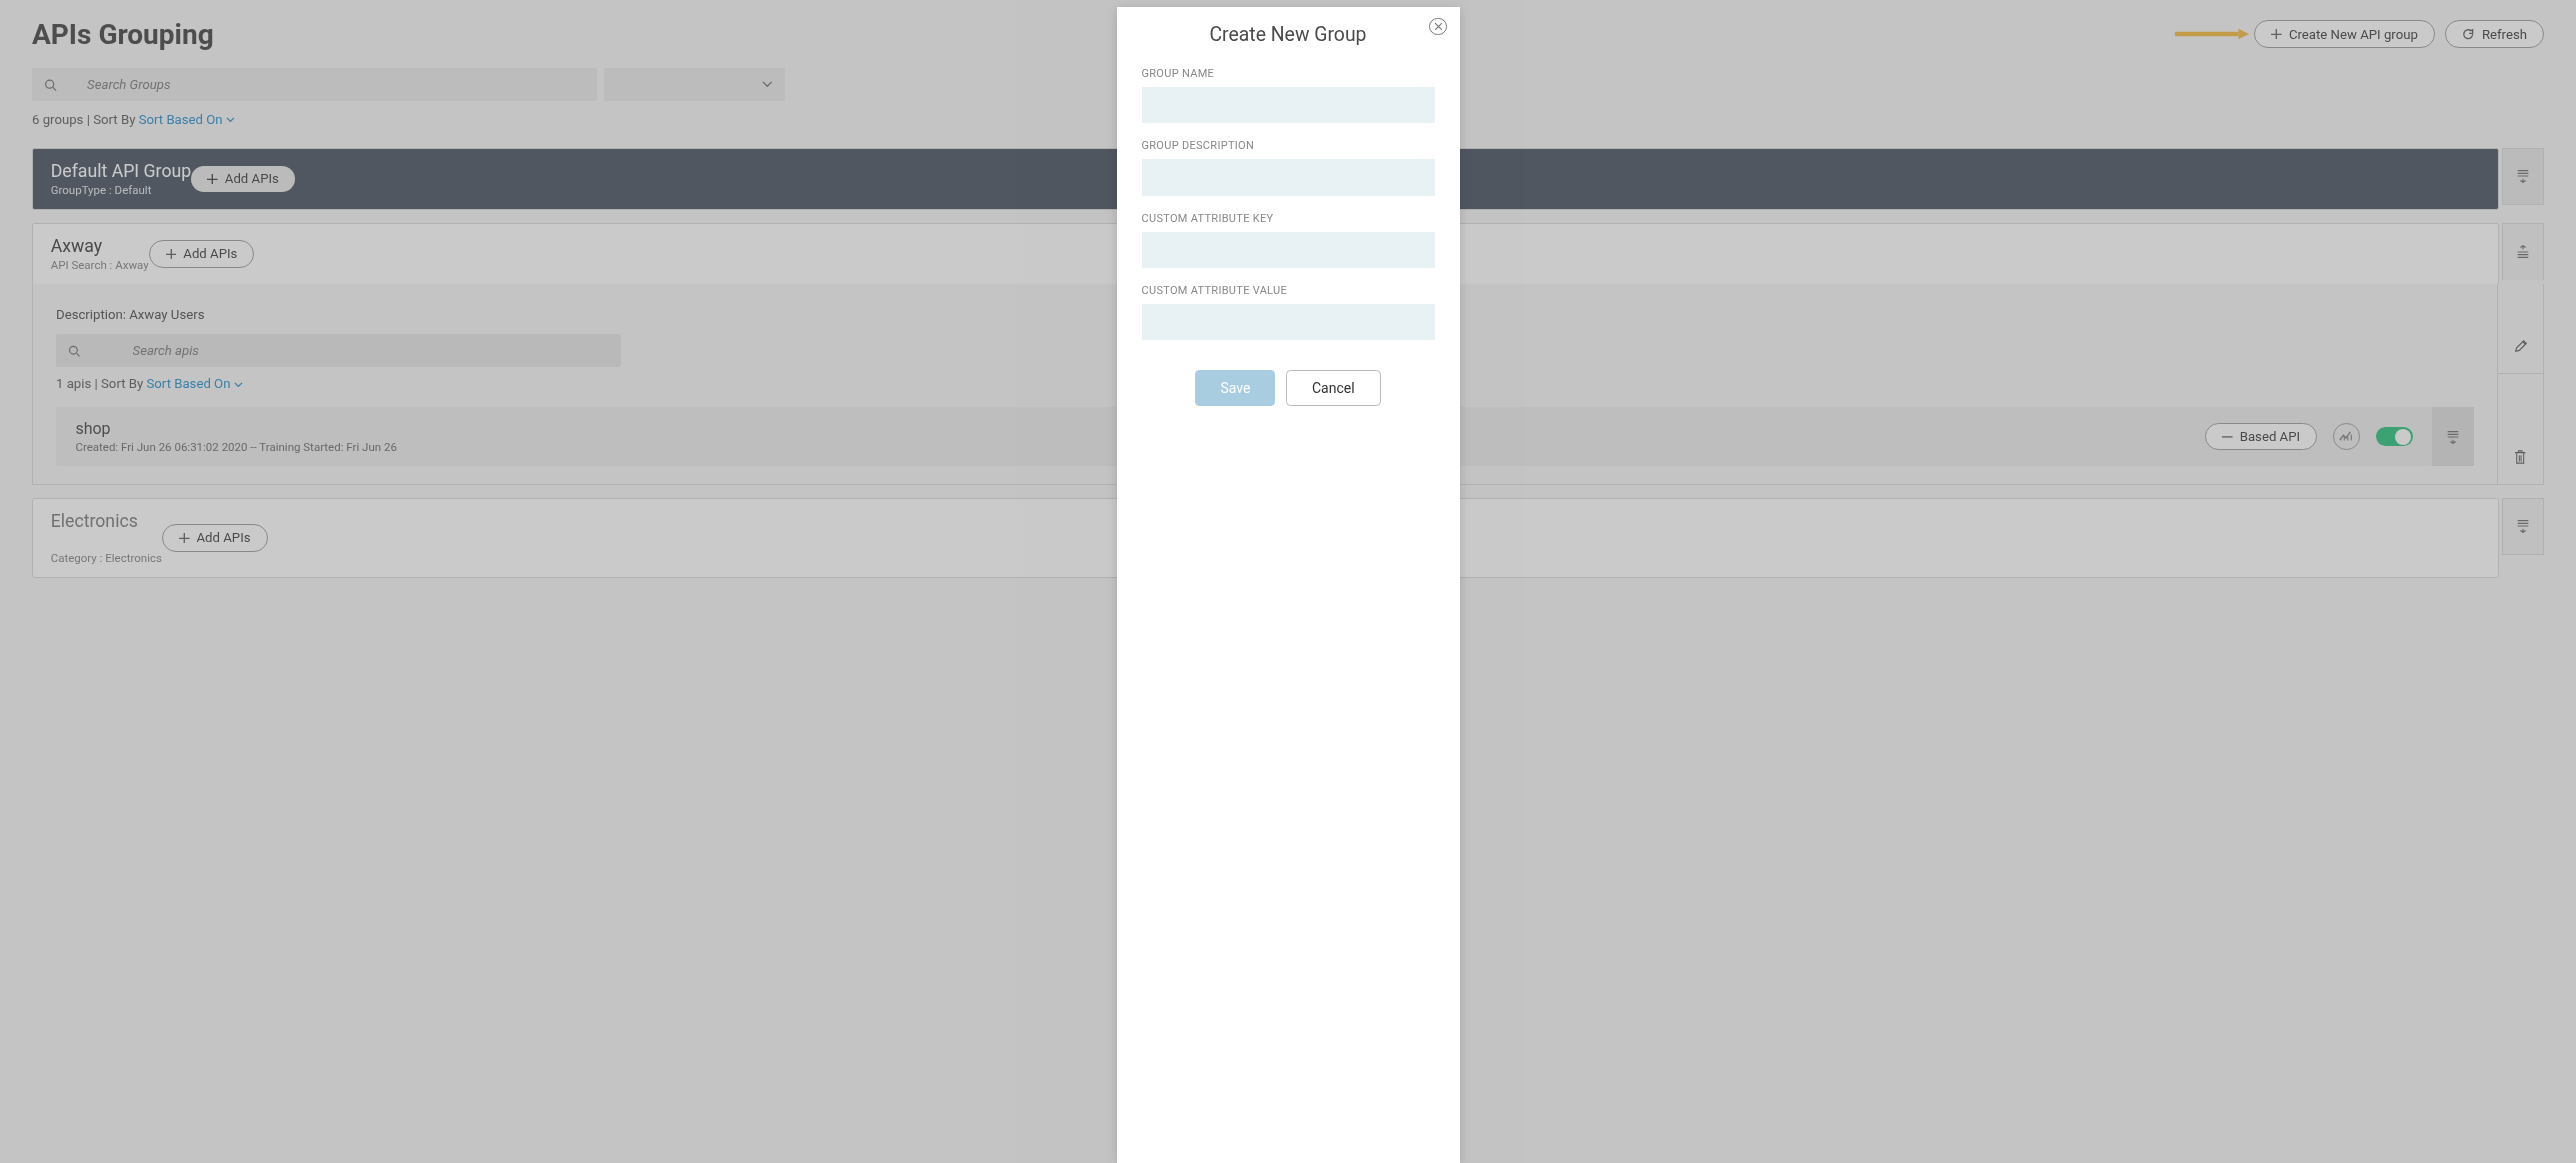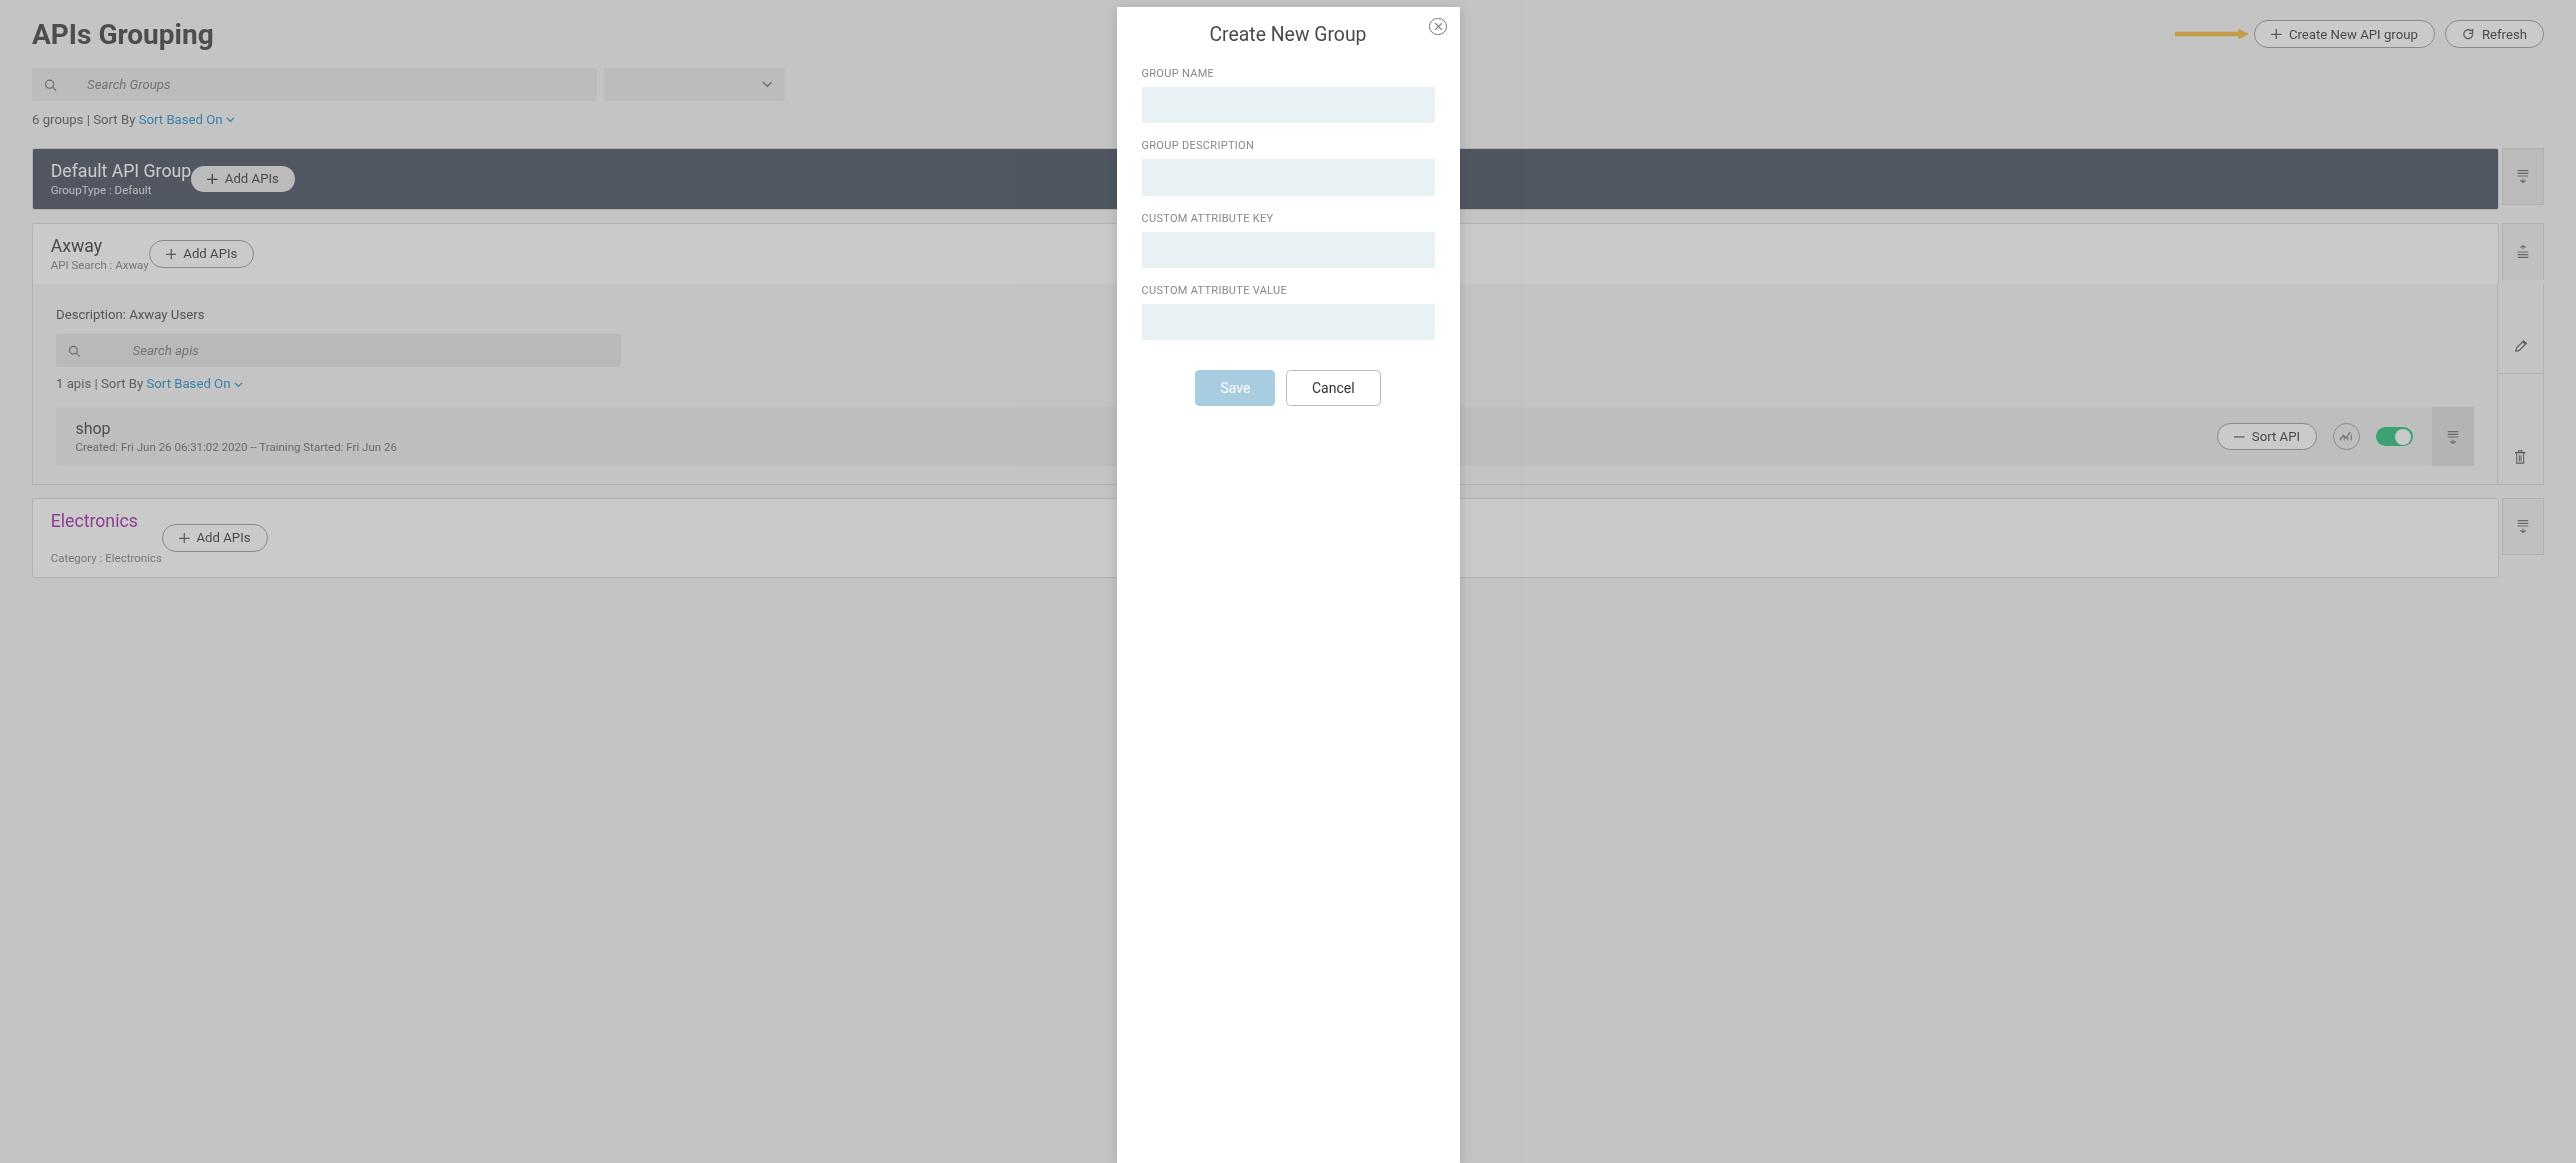--- a/index.html
+++ b/index.html
@@ -163,21 +163,21 @@
           <div class="api-row">
             <div>
               <div class="api-name">shop</div>
               <div class="api-meta">Created: Fri Jun 26 06:31:02 2020 -- Training Started: Fri Jun 26</div>
             </div>
             <div class="api-actions">
               <button class="btn">
                 <svg width="10.6" height="1.8" viewBox="0 0 12 2">
                     <line x1="0" y1="1" x2="12" y2="1" stroke="#555" stroke-width="1.5"></line>
                   </svg>
-                <span>Sort API</span>
+                <span>Based API</span>
               </button>
               <div class="circle-icon">
                 <svg width="14" height="12.4" viewBox="0 0 16 14">
                     <path d="M1 11l4-5 3 3 5-7" fill="none" stroke="#777" stroke-width="1.5"></path>
                     <path d="M2 12v-3M6 12v-5M10 12v-4M14 12v-7" stroke="#777" stroke-width="1.3"></path>
                   </svg>
               </div>
               <div class="toggle">
                   <div class="knob"></div>
                 </div>
@@ -204,21 +204,21 @@
             </svg>
         </div>
       </div>
     </div>
   </div>
 
   <div class="group-card">
     <div class="group-header-wrap">
       <div class="group-header-bar">
         <div class="group-header-info">
-          <div class="name" style="color:#a21caf;">Electronics</div>
+          <div class="name" style="color:#737373;">Electronics</div>
           <div class="meta" style="color:#666;margin-top:20px;">Category : Electronics</div>
         </div>
         <button class="btn">
           <svg width="10.6" height="10.6" viewBox="0 0 12 12">
               <path d="M6 0v12M0 6h12" stroke="#555" stroke-width="1.5"></path>
             </svg>
           <span>Add APIs</span>
         </button>
       </div>
       <div class="side-icon">

